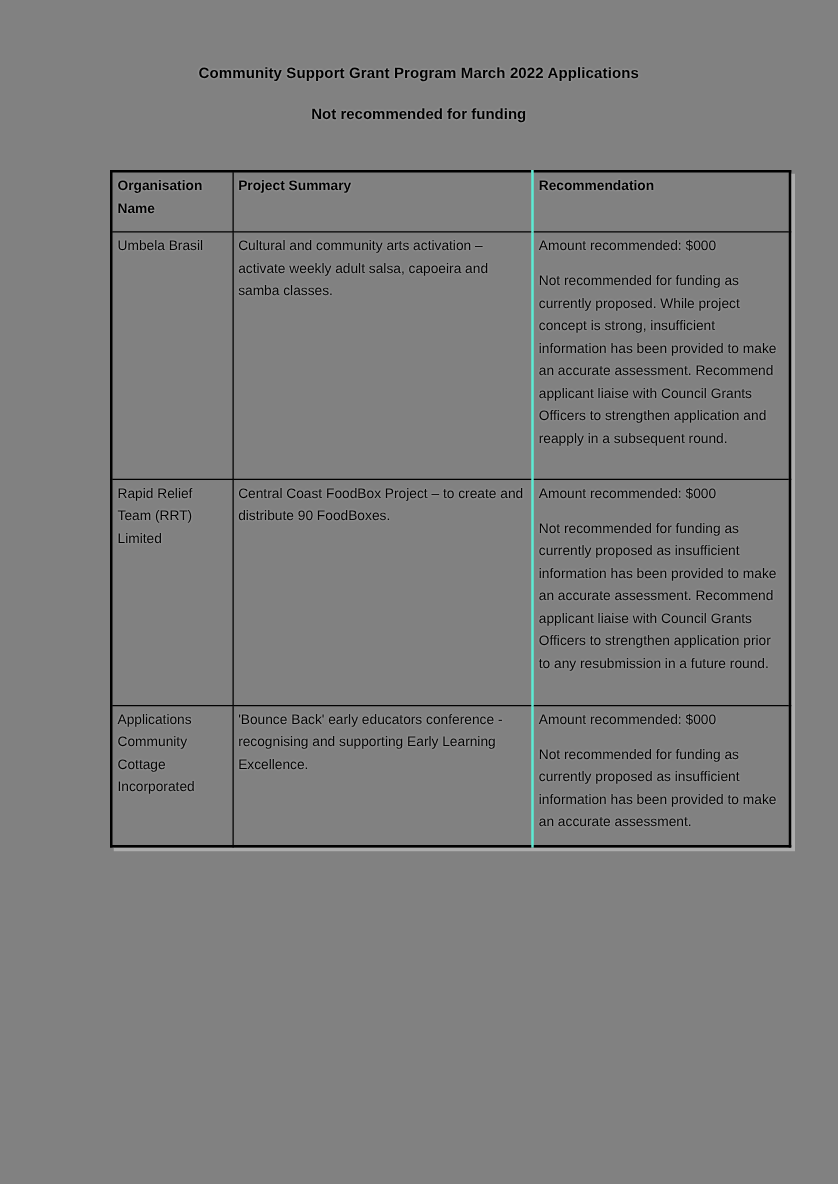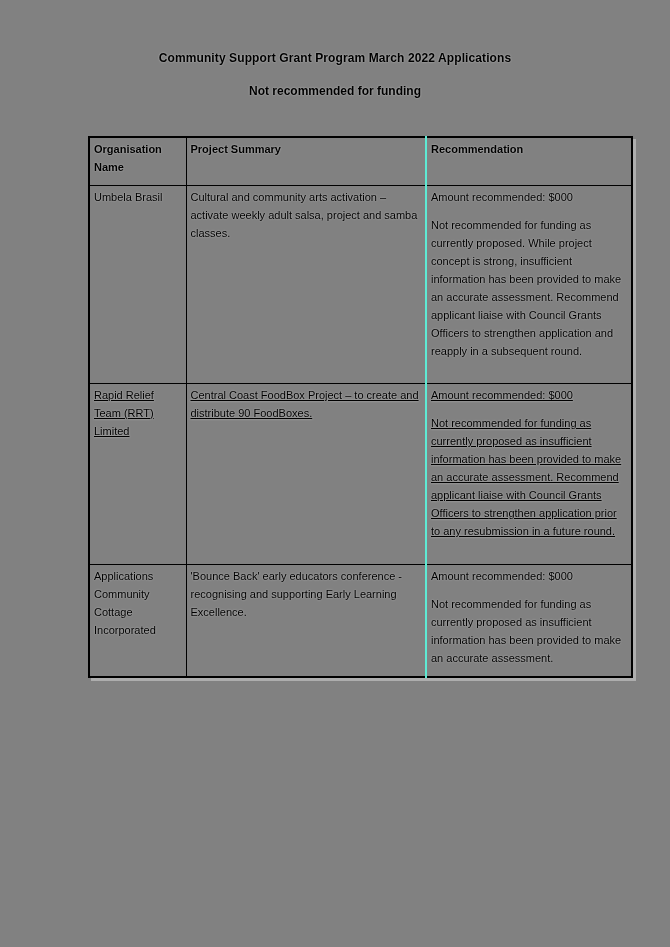--- a/index.html
+++ b/index.html
@@ -59,21 +59,21 @@
     text-shadow: 0 0 2px rgba(255,255,255,0.5);
     overflow: hidden;
   }
   table.grants { border: 2px solid #000; }
   table.grants td.rec, table.grants th.rec { border-left: 2px solid #5eead4; }
   table.grants th {
     font-weight: bold;
     height: 43px;
   }
   tr.row-1 td { height: 193px; margin-top: 40px; }
-  tr.row-2 td { height: 176px; text-decoration: underline; }
+  tr.row-2 td { height: 176px; }
   tr.row-3 td { height: 107px; }
   td.rec p, td.sum p, td.org p {
     margin: 0 0 10px 0;
   }
   td.rec p:last-child { margin-bottom: 0; }
 </style>
 </head>
 <body>
 
 <div class="doc-title">Community Support Grant Program March 2022 Applications</div>
@@ -88,21 +88,21 @@
   <thead>
     <tr>
       <th>Organisation Name</th>
       <th>Project Summary</th>
       <th class="rec">Recommendation</th>
     </tr>
   </thead>
   <tbody>
     <tr class="row-1">
       <td class="org">Umbela Brasil</td>
-      <td class="sum">Cultural and community arts activation – activate weekly adult salsa, project and samba classes.</td>
+      <td class="sum">Cultural and community arts activation – activate weekly adult salsa, capoeira and samba classes.</td>
       <td class="rec">
         <p>Amount recommended: $000</p>
         <p>Not recommended for funding as currently proposed. While project concept is strong, insufficient information has been provided to make an accurate assessment. Recommend applicant liaise with Council Grants Officers to strengthen application and reapply in a subsequent round.</p>
       </td>
     </tr>
     <tr class="row-2">
       <td class="org">Rapid Relief Team (RRT) Limited</td>
       <td class="sum">Central Coast FoodBox Project – to create and distribute 90 FoodBoxes.</td>
       <td class="rec">
         <p>Amount recommended: $000</p>

